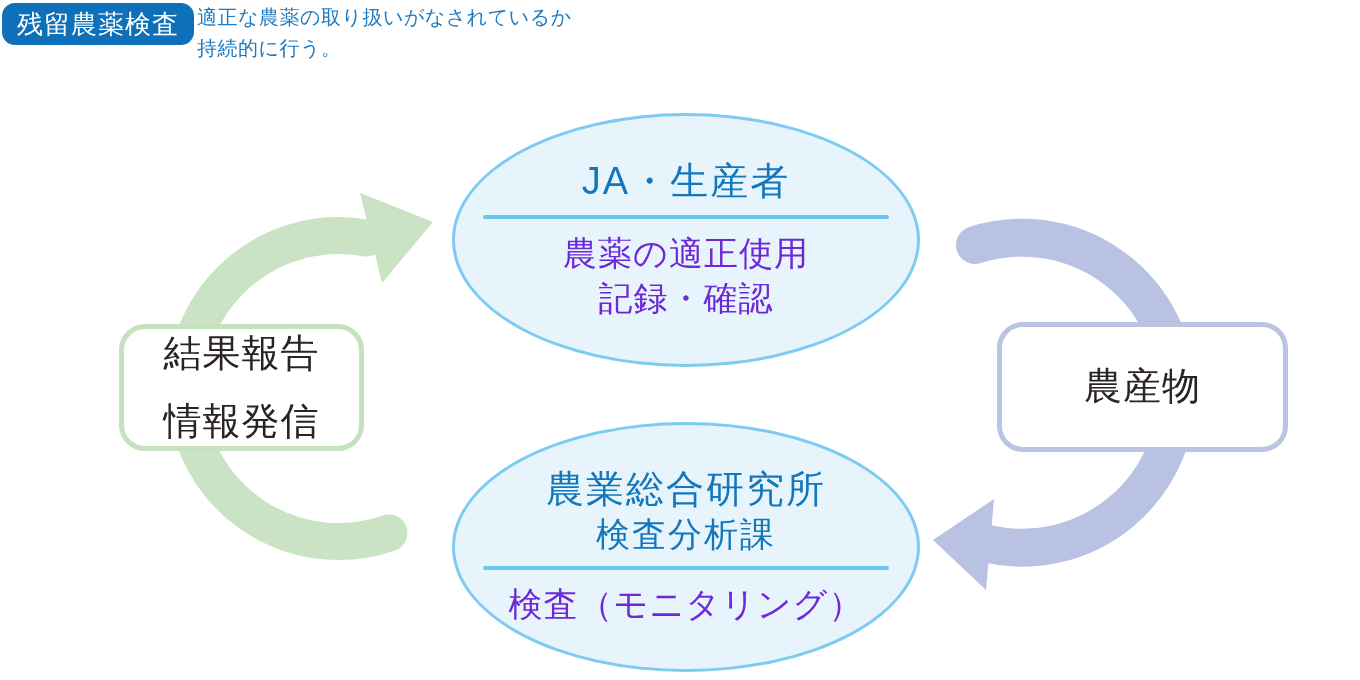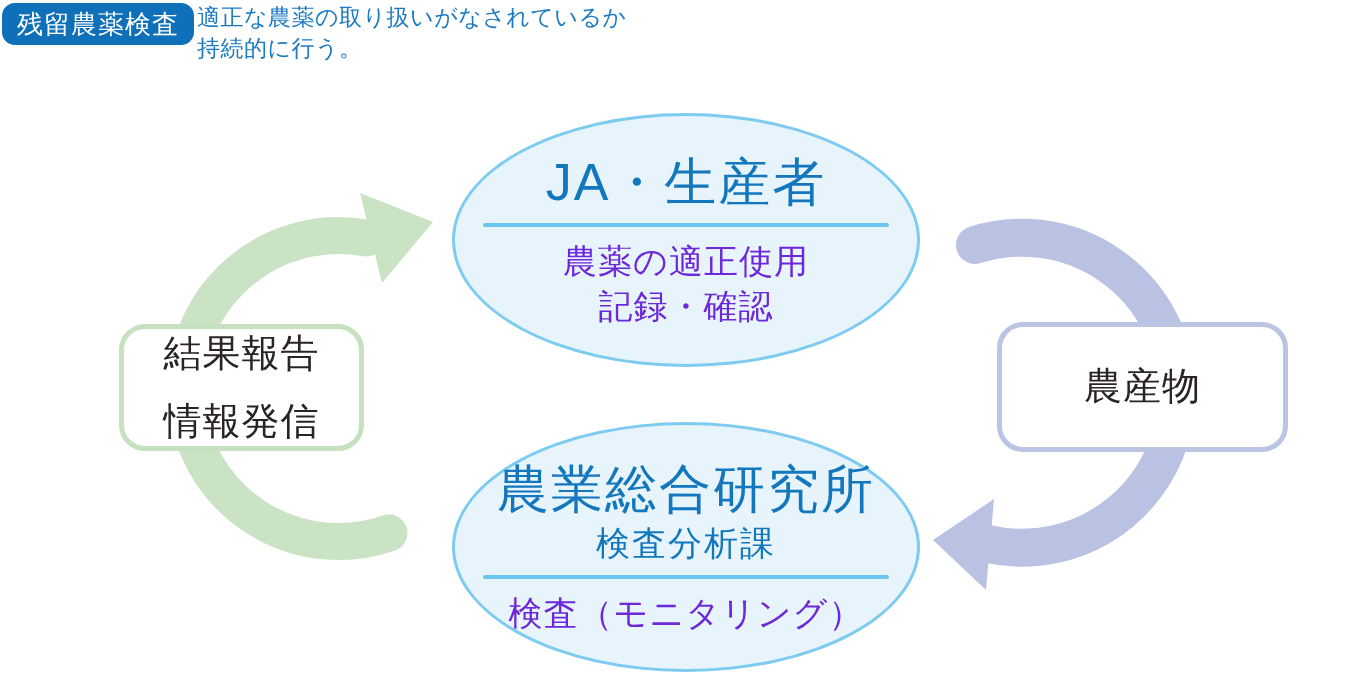--- a/index.html
+++ b/index.html
@@ -25,21 +25,21 @@
     padding: 8px 15px;
     border-radius: 13px;
     letter-spacing: 1px;
     white-space: nowrap;
     text-align: center;
   }
   .desc {
     position: absolute;
     left: 197px; top: 2px;
     color: #1c7ac0;
-    font-size: 23px;
+    font-size: 20px;
     line-height: 31px;
     letter-spacing: 0.5px;
   }
 
   
   svg.arrows {
     position: absolute;
     left: 0; top: 0;
     width: 1360px; height: 680px;
     z-index: 1;
@@ -56,21 +56,21 @@
     justify-content: center;
     align-items: center;
     text-align: center;
     z-index: 2;
   }
   .ellipse.top    { left: 452px; top: 113px; width: 468px; height: 254px; }
   .ellipse.bottom { left: 452px; top: 422px; width: 468px; height: 250px; }
 
   .etitle {
     color: #1377bd;
-    font-size: 52px;
+    font-size: 38px;
     line-height: 1.2;
     letter-spacing: 2px;
     white-space: nowrap;
   }
   .etitle.small { font-size: 34px; line-height: 1.3; text-align: center; }
   .edivider {
     width: 88%;
     height: 4px;
     background: #6cc5ef;
     border-radius: 2px;

